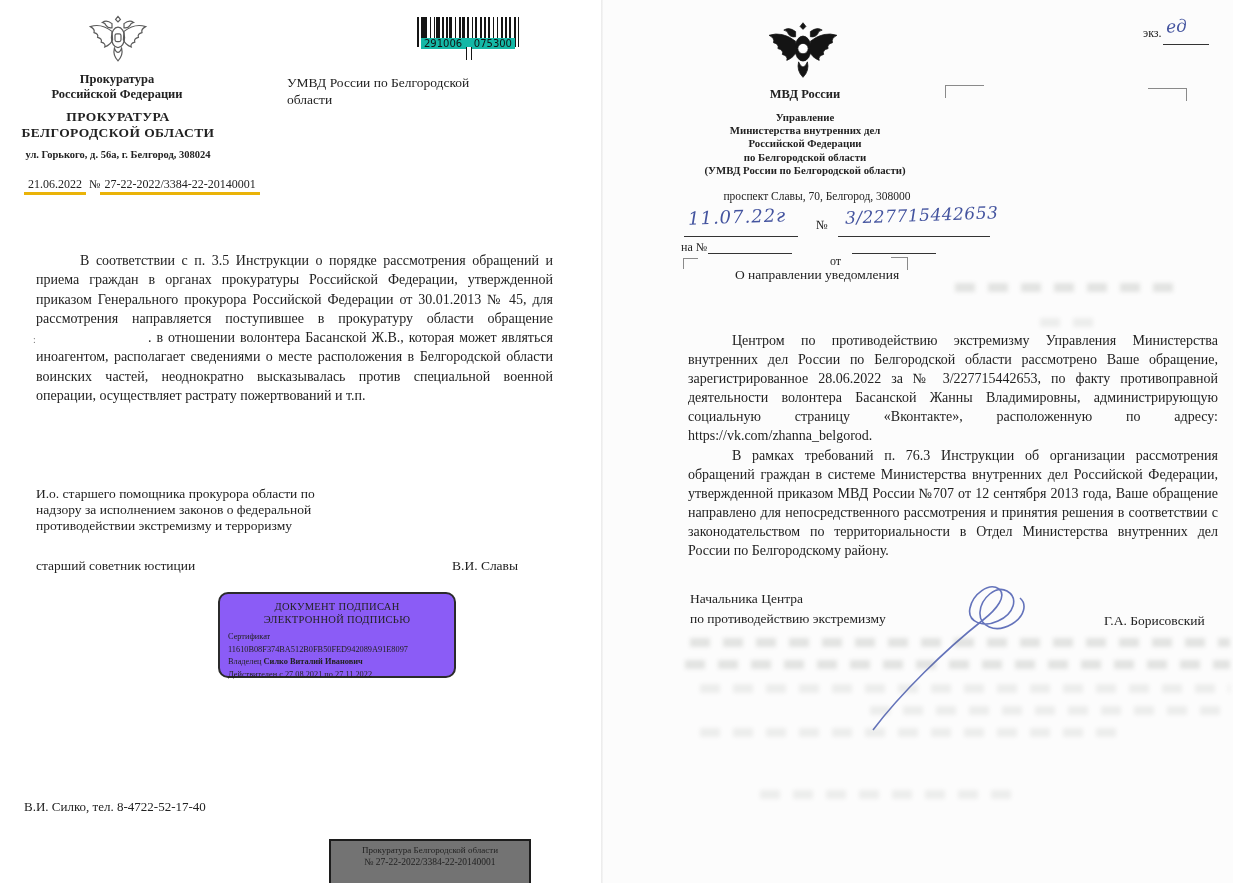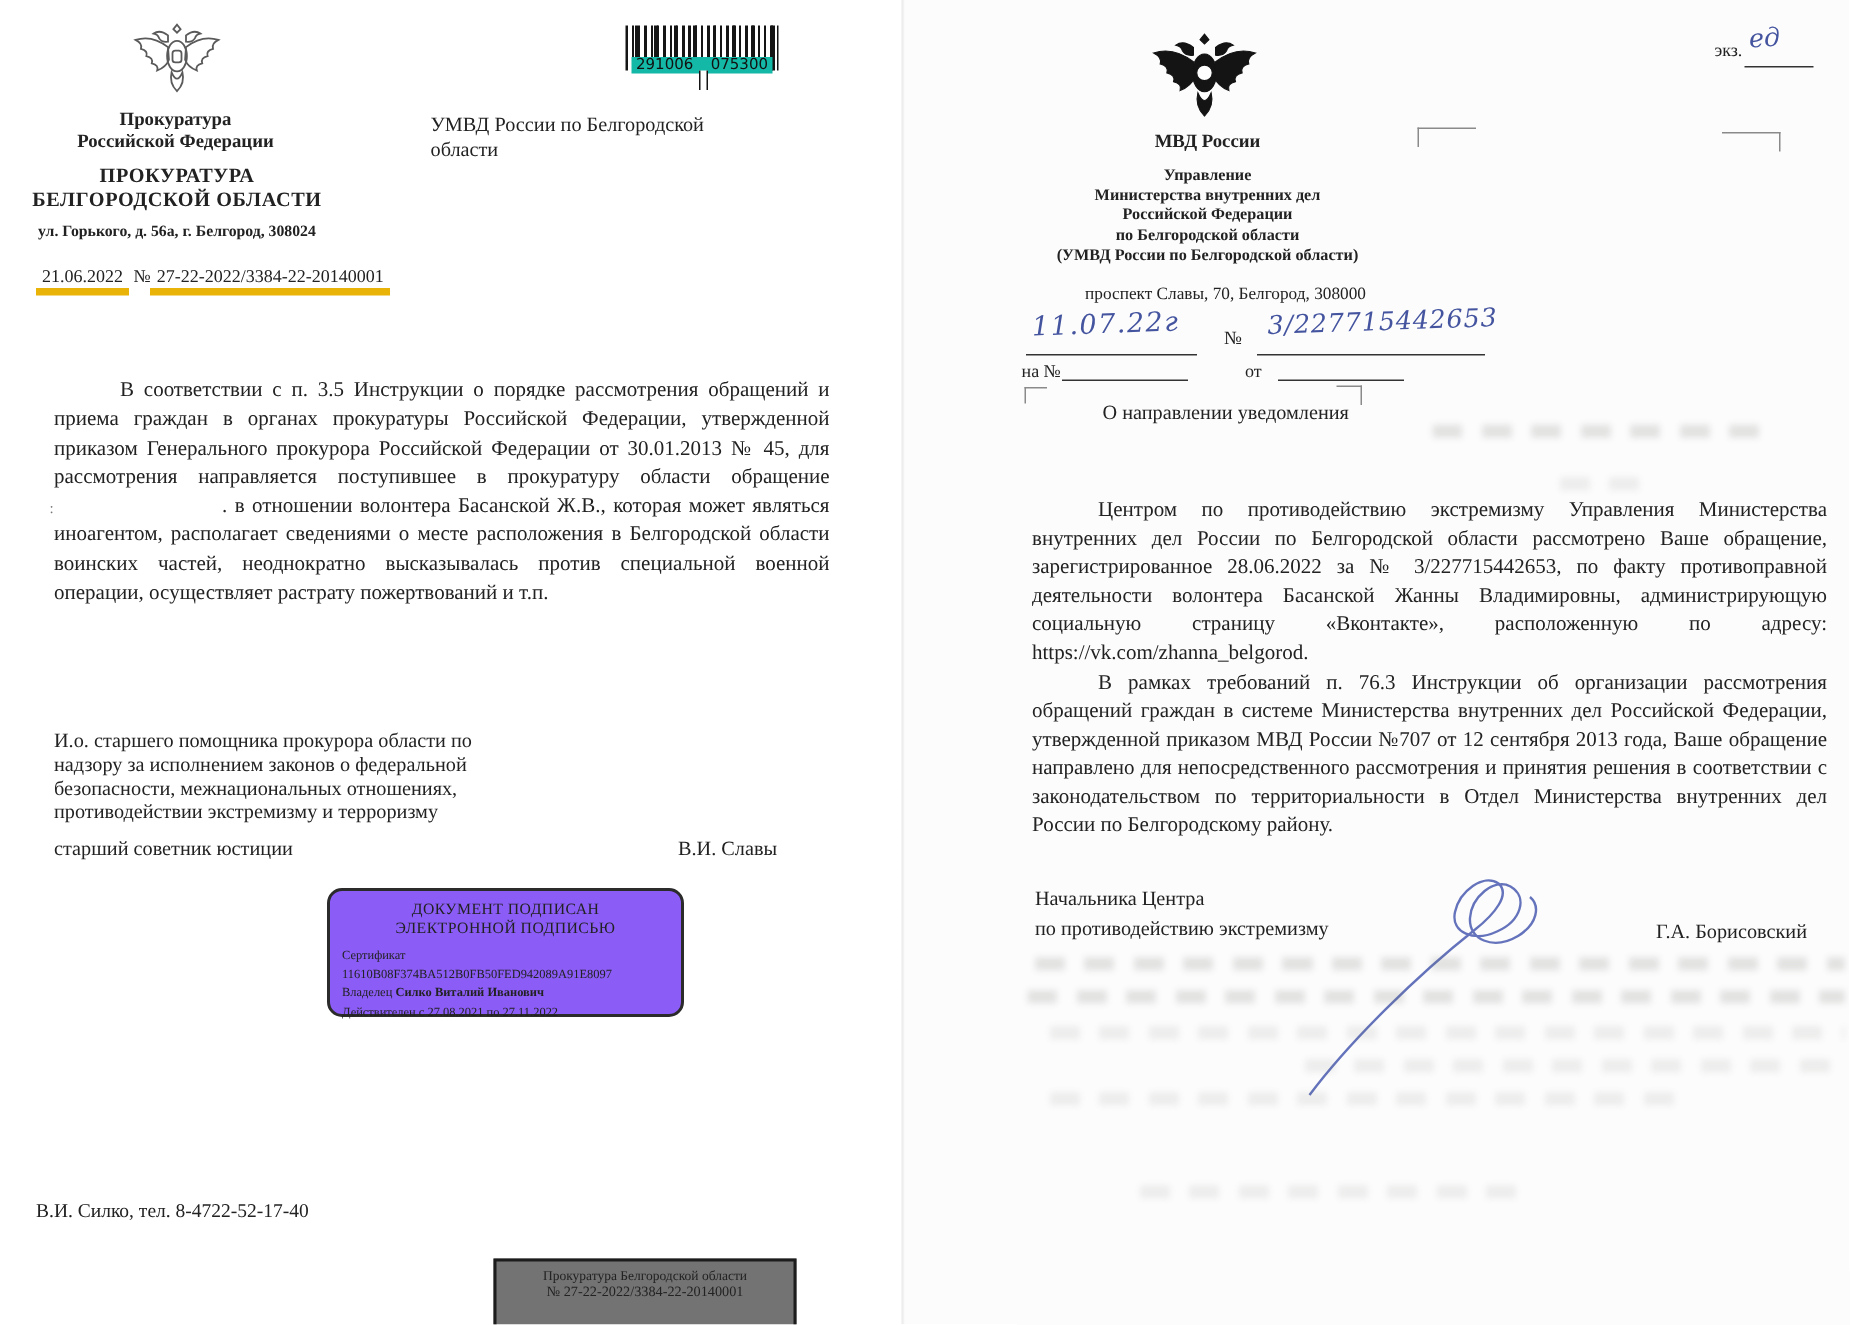--- a/index.html
+++ b/index.html
@@ -11,21 +11,21 @@
   .ctr{text-align:center;}
   .b{font-weight:bold;}
   .seam{position:absolute;left:601px;top:0;width:2px;height:883px;
         background:linear-gradient(90deg,#e9e9e9,#f6f6f6);}
   .rightpage-tint{position:absolute;left:603px;top:0;width:630px;height:883px;background:#fcfcfc;}
   
   .org-small{left:37px;top:72px;width:160px;font-size:12.5px;line-height:15px;}
   .org-caps{left:5px;top:109px;width:226px;font-size:13.5px;line-height:16px;letter-spacing:.4px;}
   .addr-left{left:5px;top:149px;width:226px;font-size:10.5px;}
   .dateline{left:24px;top:177px;font-size:12px;}
-  .uline{border-bottom:5px solid #eab308;padding:0 4px 1px 4px;}
+  .uline{border-bottom:3px solid #eab308;padding:0 4px 1px 4px;}
   
   .barcode{left:417px;top:17px;width:102px;height:44px;}
   .bars{height:30px;background:
     repeating-linear-gradient(90deg,#151515 0 1.6px,transparent 1.6px 4.2px),
     repeating-linear-gradient(90deg,transparent 0 6px,#151515 6px 8.4px,transparent 8.4px 13px);}
   .bcnum{display:flex;justify-content:space-between;background:#14b8a6;width:88px;
     margin:-9px auto 0 auto;padding:0 3px;font-family:"DejaVu Sans","Liberation Sans",sans-serif;
     font-size:10px;color:#111;}
   .bcguard{position:absolute;left:49px;top:30px;width:4px;height:13px;
     border-left:1.6px solid #151515;border-right:1.6px solid #151515;background:#fff;}
@@ -129,21 +129,20 @@
 
     <div class="abs redact-tick">:</div>
 
     <div class="abs bodytext">
       <p><span>В соответствии с п. 3.5 Инструкции о порядке рассмотрения обращений и приема граждан в органах прокуратуры Российской Федерации, утвержденной приказом Генерального прокурора Российской Федерации от 30.01.2013 № 45, для рассмотрения направляется поступившее в прокуратуру области обращение</span><span class="redact-gap"></span><span>. в отношении волонтера Басанской Ж.В., которая может являться иноагентом, располагает сведениями о месте расположения в Белгородской области воинских частей, неоднократно высказывалась против специальной военной операции, осуществляет растрату пожертвований и т.п.</span></p>
     </div>
 
     <div class="abs signpos">
       <div>И.о. старшего помощника прокурора области по</div>
       <div>надзору за исполнением законов о федеральной</div>
-      <div>безопасности, межнациональных отношениях,</div>
       <div>противодействии экстремизму и терроризму</div>
     </div>
 
     <div class="abs rank">старший советник юстиции</div>
     <div class="abs signame-l">В.И. Славы</div>
 
     <div class="abs estamp">
       <div class="t">ДОКУМЕНТ ПОДПИСАН</div>
       <div class="t">ЭЛЕКТРОННОЙ ПОДПИСЬЮ</div>
       <div class="d">
@@ -196,21 +195,21 @@
     <div class="abs cm-tr" style="left:1148px;top:88px;width:38px;height:12px;"></div>
 
     <div class="abs hand hd-date">11.07.22г</div>
     <div class="abs hline" style="left:684px;top:236px;width:114px;"></div>
     <div class="abs reflabels" style="left:816px;top:218px;font-size:12.5px;">№</div>
     <div class="abs hand hd-num">3/227715442653</div>
     <div class="abs hline" style="left:838px;top:236px;width:152px;"></div>
 
     <div class="abs reflabels" style="left:681px;top:240px;">на №</div>
     <div class="abs hline" style="left:708px;top:253px;width:84px;"></div>
-    <div class="abs reflabels" style="left:830px;top:240px;">от</div>
+    <div class="abs reflabels" style="left:830px;top:254px;">от</div>
     <div class="abs hline" style="left:852px;top:253px;width:84px;"></div>
 
     <div class="abs cm-tl" style="left:683px;top:258px;width:14px;height:10px;"></div>
     <div class="abs cm-tr" style="left:891px;top:257px;width:16px;height:12px;"></div>
 
     <div class="abs subject">О направлении уведомления</div>
 
     <div class="abs smudge" style="left:955px;top:283px;width:225px;"></div>
     <div class="abs smudge sp" style="left:1040px;top:318px;width:60px;"></div>
 

